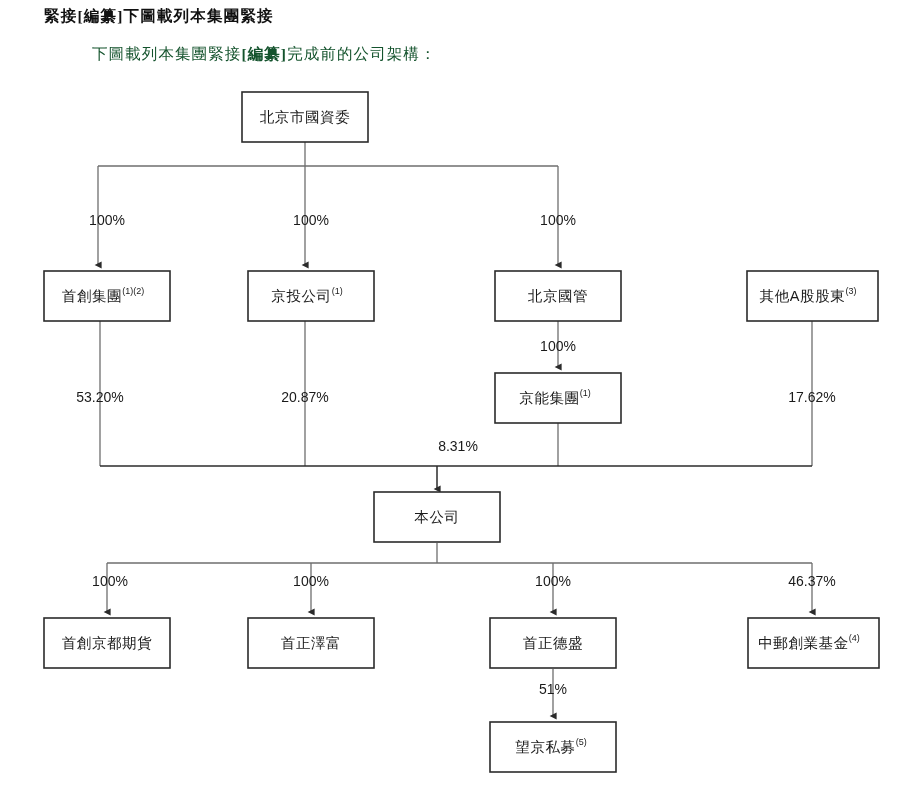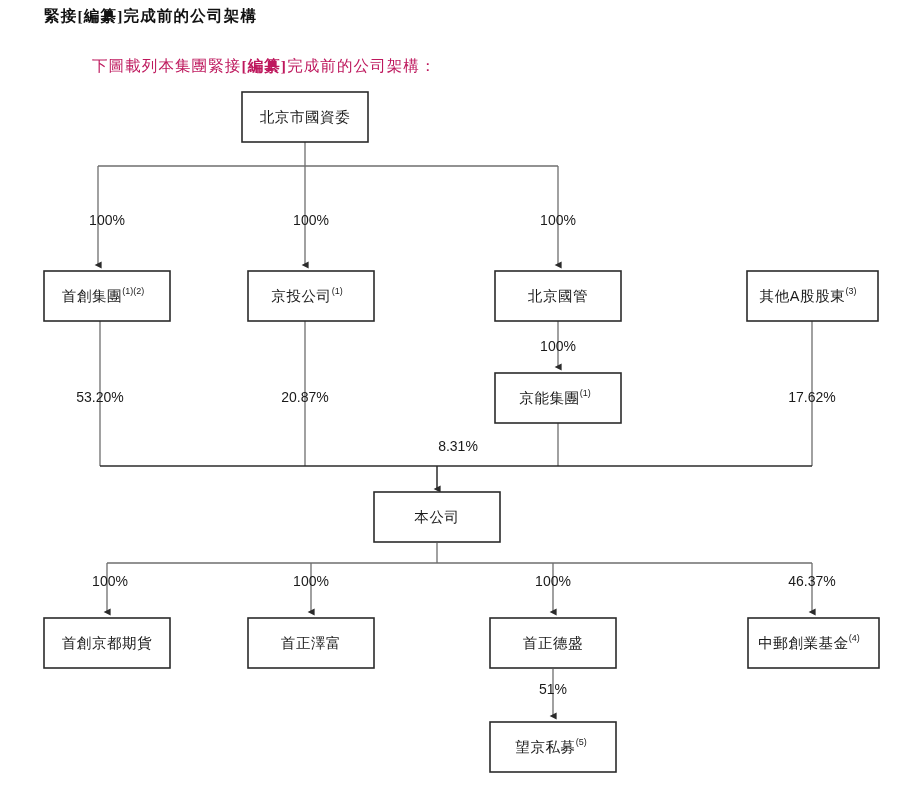--- a/index.html
+++ b/index.html
@@ -22,25 +22,25 @@
     font-family: "Liberation Serif", "DejaVu Serif", serif;
     font-weight: bold;
     font-size: 15.5px;
     letter-spacing: 1.2px;
     color: #111;
     white-space: nowrap;
   }
   #intro {
     position: absolute;
     left: 92px;
-    top: 56px;
+    top: 44px;
     font-family: "Liberation Serif", "DejaVu Serif", serif;
     font-size: 15.5px;
     letter-spacing: 1.1px;
-    color: #be185d;
+    color: #14532d;
     white-space: nowrap;
   }
   #intro .bold { font-weight: bold; }
   #chart {
     position: absolute;
     left: 0;
     top: 0;
   }
   .node-rect {
     fill: #ffffff;
@@ -74,21 +74,21 @@
   }
   .edge-dark {
     stroke: #2b2b2b;
     stroke-width: 1.5;
     fill: none;
   }
 </style>
 </head>
 <body>
 
-<div id="heading">緊接[編纂]完成前的公司架構</div>
+<div id="heading">緊接[編纂]下圖載列本集團緊接</div>
 
 <div id="intro"><span>下圖載列本集團緊接</span><span class="bold">[編纂]</span><span>完成前的公司架構：</span></div>
 
 <svg id="chart" width="912" height="789">
   <defs>
     <marker id="arrow" markerWidth="9" markerHeight="9" refX="4.2" refY="4.2" orient="auto" markerUnits="userSpaceOnUse">
       <path d="M0.6,0.6 L7.8,0.6 L4.2,7.6 Z" fill="#2b2b2b"></path>
     </marker>
   </defs>
 

